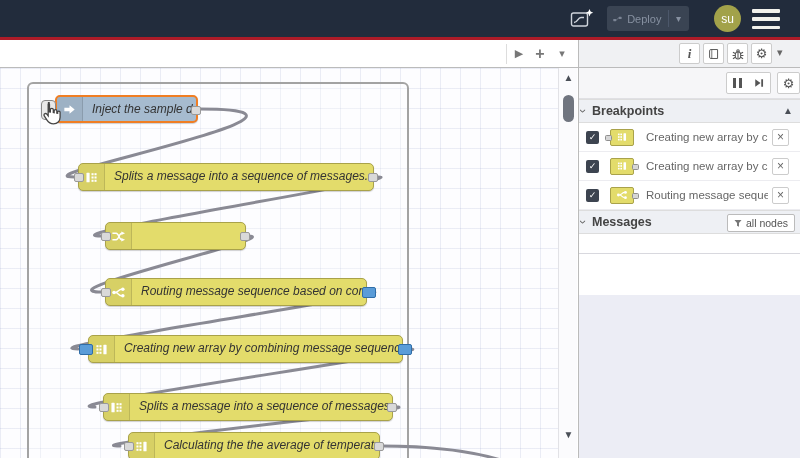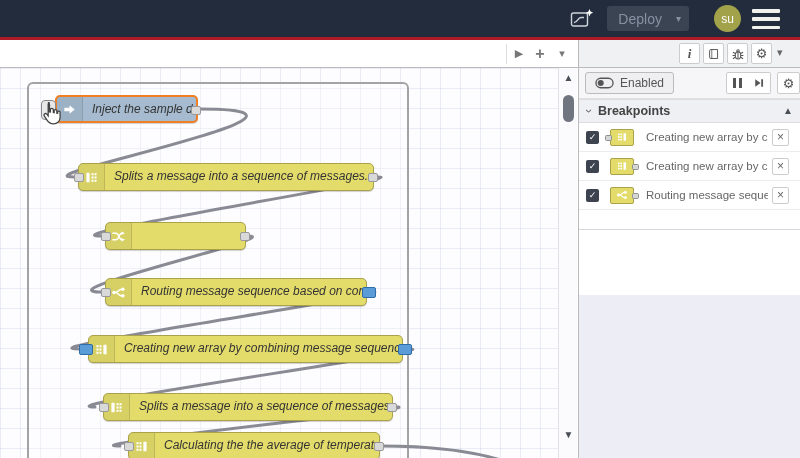--- a/index.html
+++ b/index.html
@@ -6,21 +6,21 @@
   html,body { width:800px; height:458px; overflow:hidden; }
   body { font-family:"Liberation Sans", sans-serif; }
   .app { position:relative; width:800px; height:458px; background:#fff; overflow:hidden; }
   .abs { position:absolute; }
 
   
   .header { position:absolute; left:0; top:0; width:800px; height:37px; background:#222c3c; }
   .red-line { position:absolute; left:0; top:37px; width:800px; height:3px; background:#ad1b28; }
   .hdr-btn { position:absolute; top:5px; display:flex; align-items:center; justify-content:center; cursor:pointer; }
   .deploy-btn { position:absolute; left:607px; top:6px; width:82px; height:25px; background:#3a4453; border-radius:3px; display:flex; align-items:center; padding:0 6px; gap:5px; }
-  .deploy-label { color:#8791a1; font-size:14px; }
+  .deploy-label { color:#8791a1; font-size:11px; }
   .deploy-sep { width:1px; height:17px; background:#4c576a; margin-left:2px; }
   .deploy-caret { color:#8791a1; font-size:10px; padding:0 2px; }
   .avatar { position:absolute; left:714px; top:5px; width:27px; height:27px; border-radius:50%; background:#a2a24a; color:#fff; font-size:12px; display:flex; align-items:center; justify-content:center; }
   .menu-btn { position:absolute; left:752px; top:9px; width:28px; height:20px; display:flex; flex-direction:column; justify-content:space-between; cursor:pointer; }
   .menu-btn div { height:3.5px; background:#f2f2ec; border-radius:1px; }
 
   
   .tabstrip { position:absolute; left:0; top:40px; width:578px; height:28px; background:#fff; border-bottom:1px solid #bbb; }
   .tabstrip .tool { position:absolute; top:0; height:27px; display:flex; align-items:center; justify-content:center; color:#777; cursor:pointer; }
   .tab-sep { position:absolute; left:506px; top:4px; width:1px; height:20px; background:#ddd; }
@@ -53,21 +53,21 @@
   
   .sidebar { position:absolute; left:578px; top:40px; width:222px; height:418px; background:#fff; border-left:1px solid #bbb; }
   .sb-tabrow { position:relative; height:28px; background:#f0f1f3; border-bottom:1px solid #bbb; }
   .sb-tab { position:absolute; left:2px; top:0; width:95px; height:28px; background:#fff; border:1px solid #bbb; border-bottom:none; border-radius:3px 3px 0 0; display:flex; align-items:center; gap:6px; padding-left:8px; font-size:13px; color:#555; cursor:pointer; z-index:2; }
   .sb-ibtn { position:absolute; top:3px; width:21px; height:21px; background:#fff; border:1px solid #ccc; border-radius:2px; display:flex; align-items:center; justify-content:center; color:#555; cursor:pointer; }
   .sb-caret { position:absolute; left:198px; top:6px; color:#666; font-size:11px; cursor:pointer; }
   .sb-toolbar { position:relative; height:31px; background:#f6f6f8; border-bottom:1px solid #e0e0e4; }
   .enabled-btn { position:absolute; left:6px; top:4px; height:22px; padding:0 9px; background:#efeff1; border:1px solid #bbb; border-radius:3px; display:flex; align-items:center; gap:6px; font-size:12px; color:#555; cursor:pointer; }
   .tb-btn { position:absolute; top:4px; height:22px; width:23px; background:#fff; border:1px solid #ccc; display:flex; align-items:center; justify-content:center; cursor:pointer; }
   .pausebars { display:flex; gap:3px; } .pausebars div { width:3px; height:10px; background:#555; }
-  .section-h { position:relative; height:24px; background:#eef0f4; border-top:1px solid #ddd; border-bottom:1px solid #ddd; display:flex; align-items:center; padding-left:8px; gap:7px; }
+  .section-h { position:relative; height:24px; background:#eef0f4; border-top:1px solid #ddd; border-bottom:1px solid #ddd; display:flex; align-items:center; padding-left:2px; gap:7px; }
   .section-title { font-size:12.5px; font-weight:bold; color:#444; }
   .chev { color:#666; font-size:12px; display:inline-block; transform:rotate(90deg); cursor:pointer; }
   .scroll-top-ind { position:absolute; right:7px; top:5px; color:#4a4f57; font-size:10px; }
   .bp-item { position:relative; height:29px; display:flex; align-items:center; padding-left:7px; border-bottom:1px solid #ececf0; background:#fff; }
   .cb { width:13px; height:13px; background:#3d4450; border-radius:2px; color:#fff; font-size:9px; line-height:13px; text-align:center; cursor:pointer; flex:none; }
   .mini-node { position:relative; width:24px; height:17px; background:#e3dc6b; border:1px solid #a9a24a; border-radius:2px; margin-left:11px; display:flex; align-items:center; justify-content:center; flex:none; cursor:pointer; }
   .mini-port { position:absolute; width:7px; height:6px; background:#d6d6d6; border:1px solid #8f8f8f; border-radius:1.5px; top:5px; }
   .mini-port.left { left:-6px; } .mini-port.right { right:-6px; }
   .bp-label { font-size:11.5px; color:#666; margin-left:12px; width:122px; white-space:nowrap; overflow:hidden; flex:none; }
   .x-btn { width:17px; height:17px; background:#fff; border:1px solid #ccc; border-radius:2px; color:#666; font-size:12px; line-height:14px; text-align:center; margin-left:4px; cursor:pointer; flex:none; }
@@ -286,27 +286,20 @@
           </g>
         </svg>
       </div>
       <div class="sb-ibtn" style="left:172px; font-size:13px;">
           <span>⚙</span>
         </div>
       <div class="sb-caret">▾</div>
     </div>
 
     <div class="sb-toolbar">
-      <div class="enabled-btn">
-        <svg width="19" height="12" viewBox="0 0 20 12">
-          <rect x="1" y="1" width="18" height="10" rx="5" stroke="#555" stroke-width="1.4" fill="none"></rect>
-          <circle cx="6" cy="6" r="3.2" fill="#555"></circle>
-        </svg>
-        <span>Enabled</span>
-      </div>
       <div class="tb-btn" style="left:147px; border-radius:2px 0 0 2px;">
         <div class="pausebars">
             <div></div>
             <div></div>
           </div>
       </div>
       <div class="tb-btn" style="left:169px; border-left:none; border-radius:0 2px 2px 0;">
         <svg width="12" height="12" viewBox="0 0 16 16">
           <path d="M3 3 L10 8 L3 13 Z" fill="#555"></path>
             <rect x="11" y="3" width="2.4" height="10" fill="#555"></rect>
@@ -352,18 +345,28 @@
       <div class="mini-node">
         <svg width="12" height="12">
             <use href="#g-switch"></use>
           </svg>
         <div class="mini-port right"></div>
       </div>
       <div class="bp-label">Routing message sequence based on condition</div>
       <div class="x-btn">×</div>
     </div>
 
+    <div class="section-h">
+      <span class="chev">›</span>
+      <span class="section-title">Messages</span>
+      <div class="filter-btn">
+        <svg width="8" height="9" viewBox="0 0 9 9">
+          <path d="M0.5 0.5 H8.5 L5.6 4 V8.2 L3.4 6.9 V4 Z" fill="#777"></path>
+        </svg>
+        <span>all nodes</span>
+      </div>
+    </div>
 
     <div class="msg-empty"></div>
     <div class="panel-fill"></div>
   </div>
 
 </div>
 
 </body></html>

